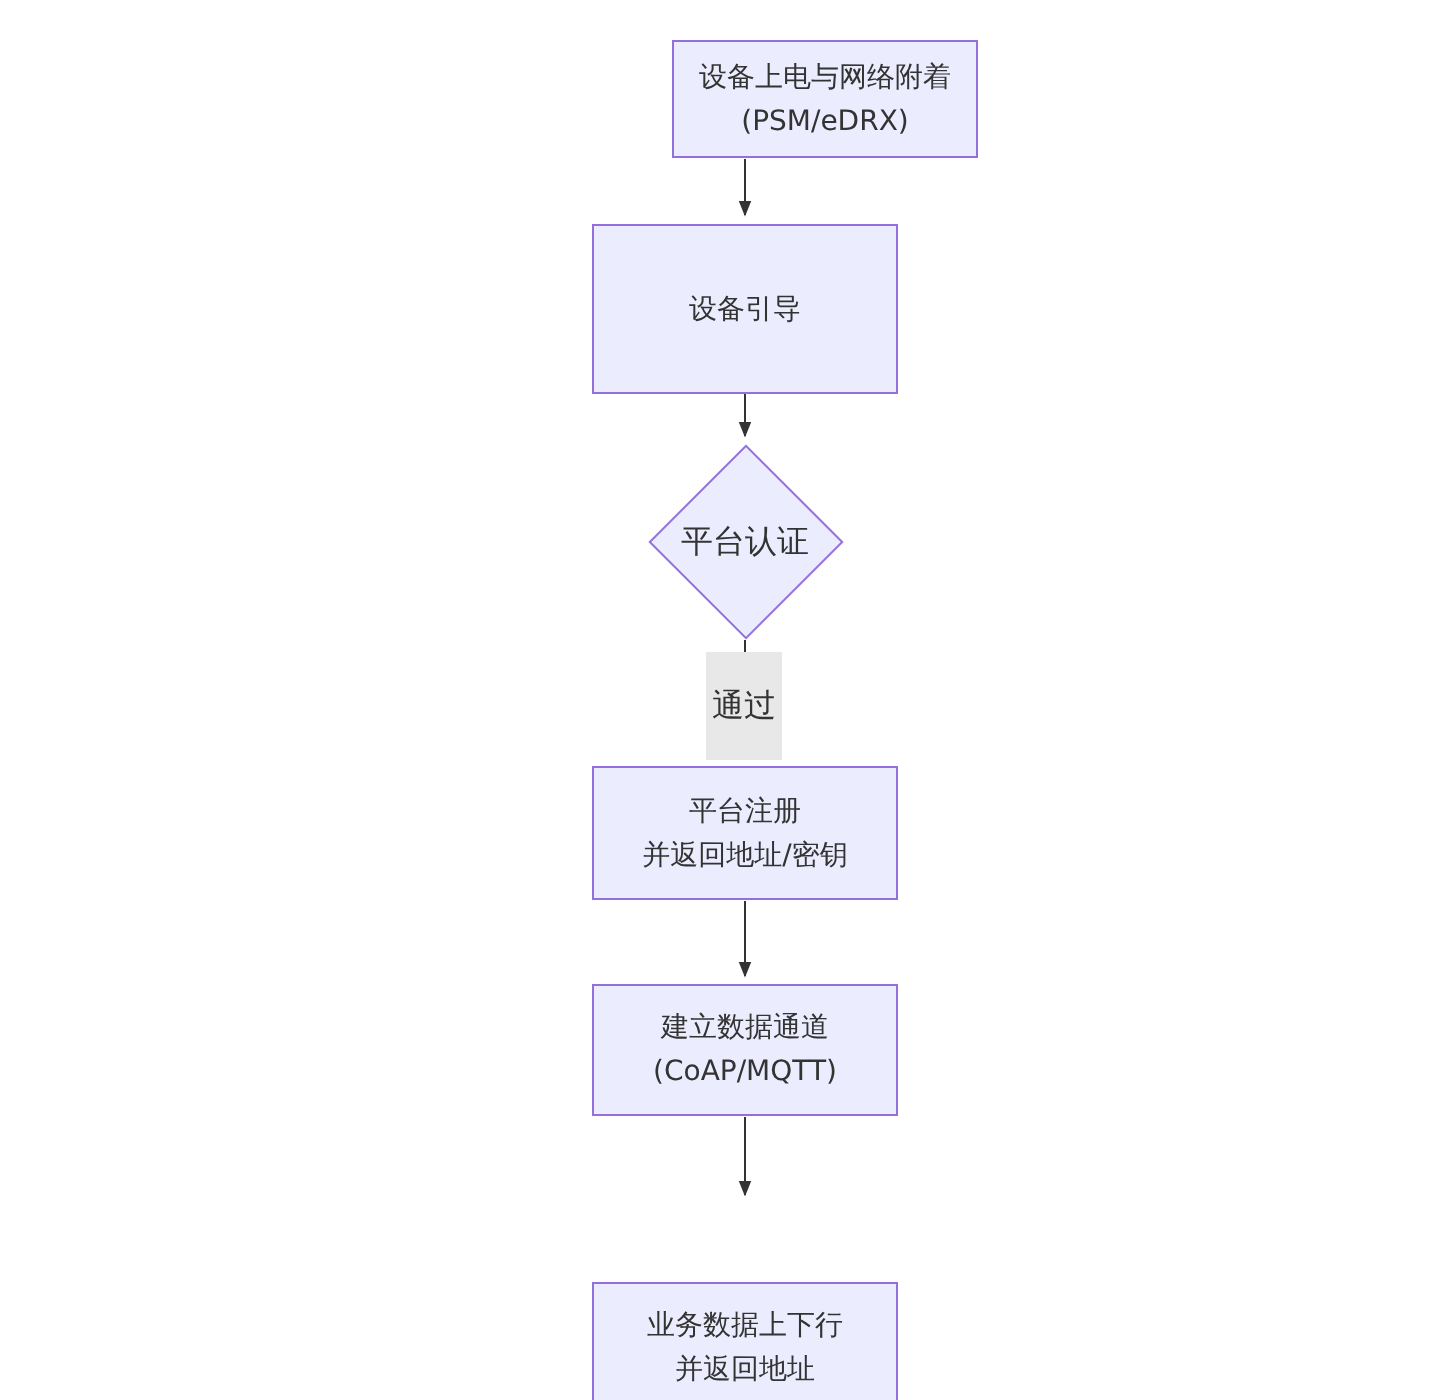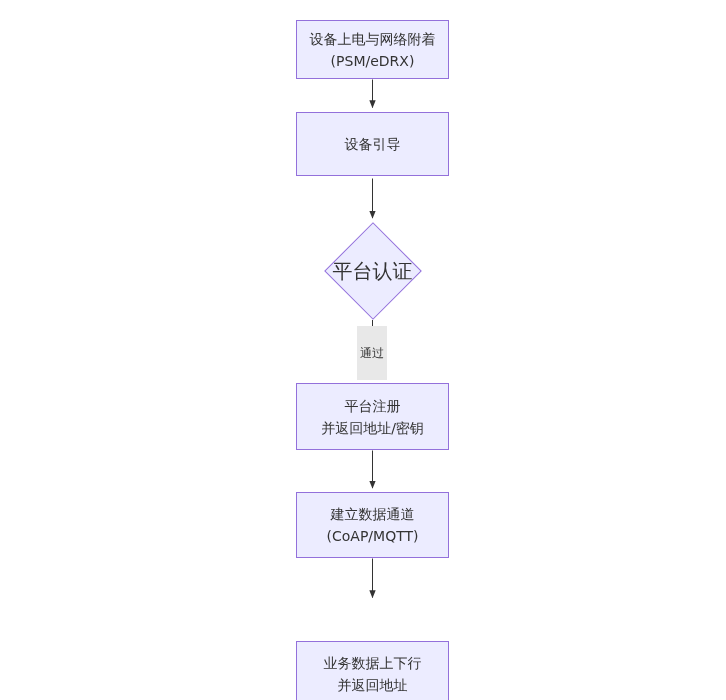--- a/index.html
+++ b/index.html
@@ -32,22 +32,22 @@
     background: #ECECFF;
     border: 1px solid #9370DB;
     display: flex;
     flex-direction: column;
     align-items: center;
     justify-content: center;
     text-align: center;
     font-size: 14px;
     line-height: 22px;
   }
-  .node-1 { top: 20px;  height: 59px; }
-  .node-2 { top: 112px; height: 64px; }
+  .node-1 { top: 20px;  height: 59px; margin-left: 40px; }
+  .node-2 { top: 112px; height: 85px; }
   .node-4 { top: 383px; height: 67px; }
   .node-5 { top: 492px; height: 66px; }
   .node-6 { top: 601px; height: 66px; margin-top: 40px; }
 
   .diamond {
     position: absolute;
     left: 322px;
     top: 222px;
     width: 101px;
     height: 98px;
@@ -62,32 +62,32 @@
     width: 69px;
     height: 69px;
     transform: translate(-50%, -50%) rotate(45deg);
     background: #ECECFF;
     border: 1px solid #9370DB;
     box-sizing: border-box;
   }
   .diamond .label {
     position: relative;
     z-index: 1;
-    font-size: 20px;
+    font-size: 16px;
     line-height: 20px;
     white-space: nowrap;
   }
   .edge-label {
     position: absolute;
     left: 372px;
     top: 353px;
     transform: translate(-50%, -50%);
     background: #e8e8e8;
     padding: 20px 3px;
-    font-size: 12px;
+    font-size: 16px;
     line-height: 14px;
     white-space: nowrap;
     z-index: 2;
   }
 </style>
 </head>
 <body>
 
 <div class="canvas">
 

